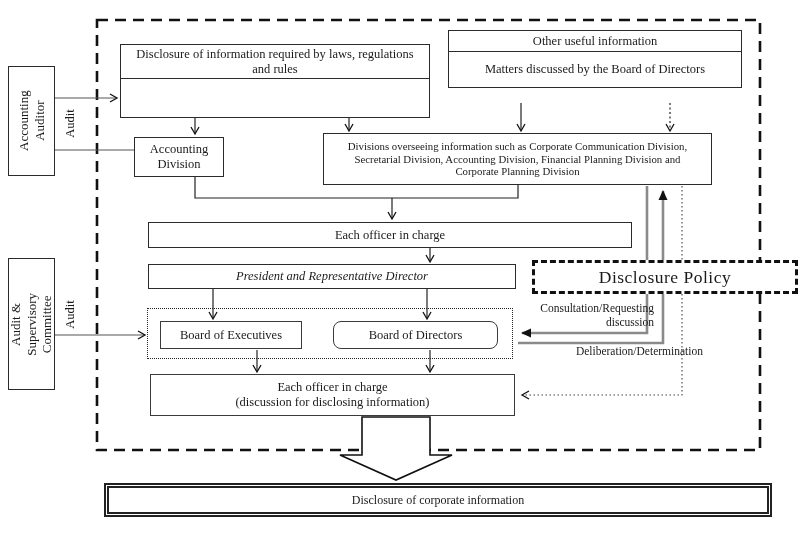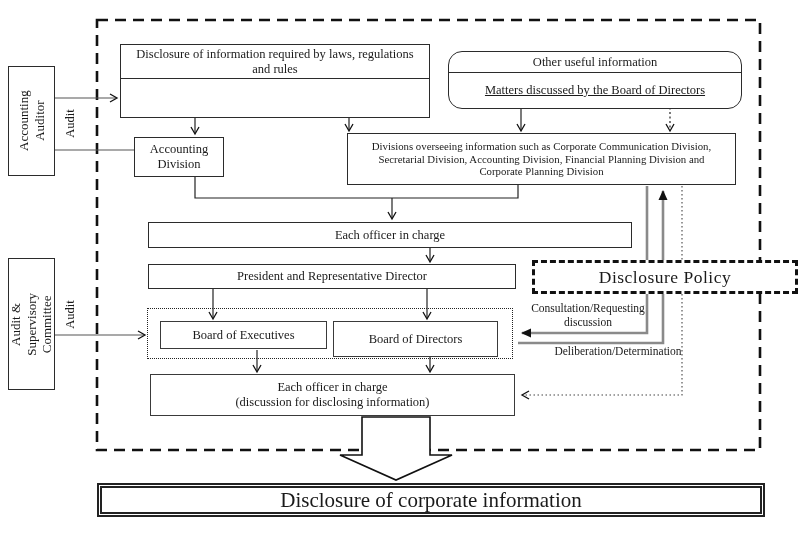--- a/index.html
+++ b/index.html
@@ -5,51 +5,51 @@
   html,body{margin:0;padding:0;background:#fff;}
   #stage{position:relative;width:800px;height:544px;background:#fff;overflow:hidden;
          font-family:"Liberation Serif","DejaVu Serif",serif;color:#1a1a1a;}
   #wires{position:absolute;left:0;top:0;z-index:1;}
   .box{position:absolute;background:#fff;border:1.4px solid #2b2b2b;box-sizing:border-box;
        display:flex;align-items:center;justify-content:center;text-align:center;
        font-size:12.5px;line-height:1.18;z-index:2;}
   .thick{border-width:1.9px;border-color:#3a3a3a;}
   .group{padding:0;flex-direction:column;align-items:stretch;justify-content:flex-start;}
   .group .hdr{display:flex;align-items:center;justify-content:center;border-bottom:1.3px solid #2b2b2b;padding:0 14px;}
-  .group .row{display:flex;flex:1;text-decoration:underline;}
+  .group .row{display:flex;flex:1;}
   .group .cell{flex:1;display:flex;align-items:center;justify-content:center;padding:0 6px;}
   .group .cell + .cell{border-left:1.3px solid #2b2b2b;}
   #laws-group{left:120px;top:44px;width:310px;height:74px;}
   #laws-group .hdr{height:33px;}
-  #other-group{left:448px;top:51px;width:294px;height:58px;border-radius:14px;}
+  #other-group{left:448px;top:30px;width:294px;height:58px;}
   #other-group .hdr{height:20px;}
   #acct-div{left:134px;top:137px;width:90px;height:40px;}
-  #divisions{left:323px;top:133px;width:389px;height:52px;font-size:10.8px;padding:0 8px;margin-left:24px;}
+  #divisions{left:323px;top:133px;width:389px;height:52px;font-size:10.8px;padding:0 8px;}
   #officer1{left:148px;top:222px;width:484px;height:26px;}
-  #president{left:148px;top:264px;width:368px;height:25px;}
+  #president{left:148px;top:264px;width:368px;height:25px;font-style:italic;}
   #boards-frame{position:absolute;left:147px;top:308px;width:366px;height:51px;
        border:1.7px dotted #222;box-sizing:border-box;background:transparent;z-index:2;}
-  #board-exec{left:160px;top:321px;width:167px;height:28px;z-index:3;}
-  #board-dir{left:333px;top:321px;width:165px;height:36px;z-index:3;}
+  #board-exec{left:160px;top:321px;width:142px;height:28px;z-index:3;}
+  #board-dir{left:333px;top:321px;width:165px;height:28px;z-index:3;border-radius:8px;}
   #officer2{left:150px;top:374px;width:365px;height:42px;flex-direction:column;}
   #policy{left:532px;top:260px;width:266px;height:34px;border:3px dashed #111;
        font-size:17.5px;z-index:3;letter-spacing:.5px;}
-  #bottom-box{left:97px;top:483px;width:668px;height:34px;border:5px double #222;font-size:21px;}
+  #bottom-box{left:104px;top:483px;width:668px;height:34px;border:5px double #222;font-size:12px;}
   .vwrap{position:absolute;display:flex;align-items:center;justify-content:center;z-index:2;box-sizing:border-box;}
   .vbox{background:#fff;border:1.5px solid #2b2b2b;}
   .vinner{transform:rotate(-90deg);text-align:center;font-size:13px;line-height:1.2;}
   #auditor{left:8px;top:66px;width:47px;height:110px;}
   #auditor .vinner{width:100px;}
   #committee{left:8px;top:258px;width:47px;height:132px;}
   #committee .vinner{width:126px;}
   .audit-lbl{background:transparent;}
   .audit-lbl .vinner{font-size:12.5px;width:40px;}
   #audit-top{left:54px;top:100px;width:32px;height:46px;}
   #audit-bot{left:54px;top:294px;width:32px;height:40px;}
-  .note{position:absolute;z-index:3;font-size:11.5px;line-height:1.25;text-align:center;}
+  .note{position:absolute;z-index:3;font-size:11.5px;line-height:1.25;text-align:right;}
   #consult{left:522px;top:301px;width:132px;}
   #deliber{left:533px;top:344px;width:170px;white-space:nowrap;}
 </style>
 </head>
 <body>
 
 <div id="stage">
 
   <svg id="wires" width="800" height="544" viewBox="0 0 800 544">
     <defs>

